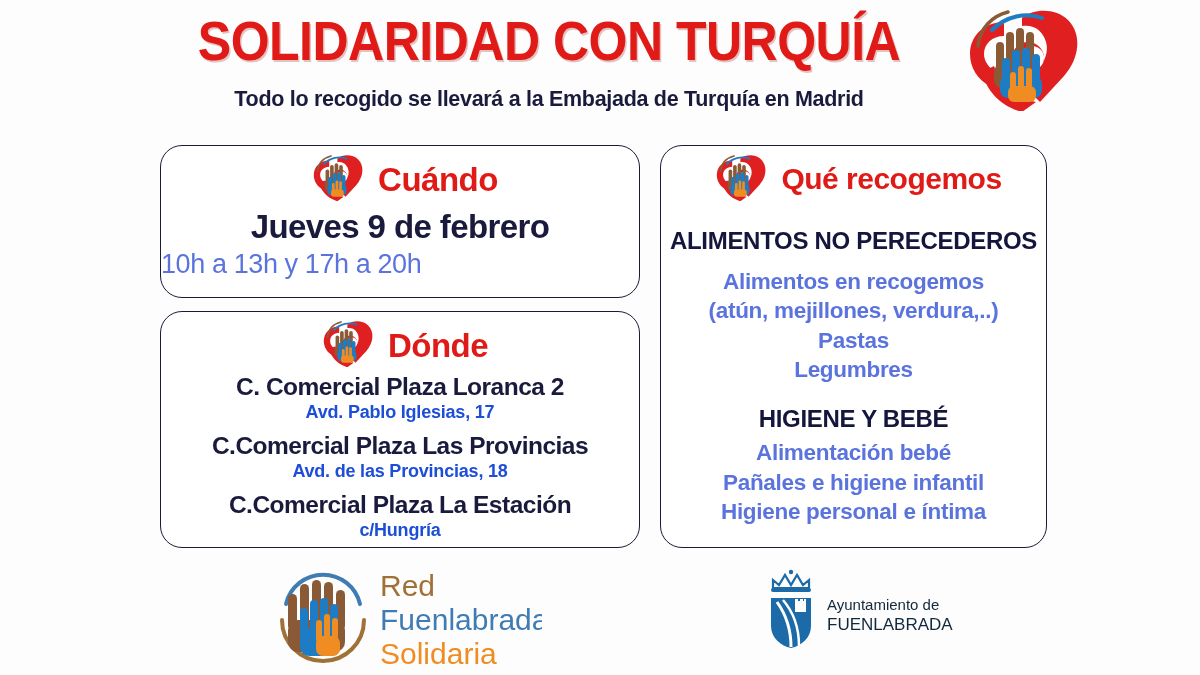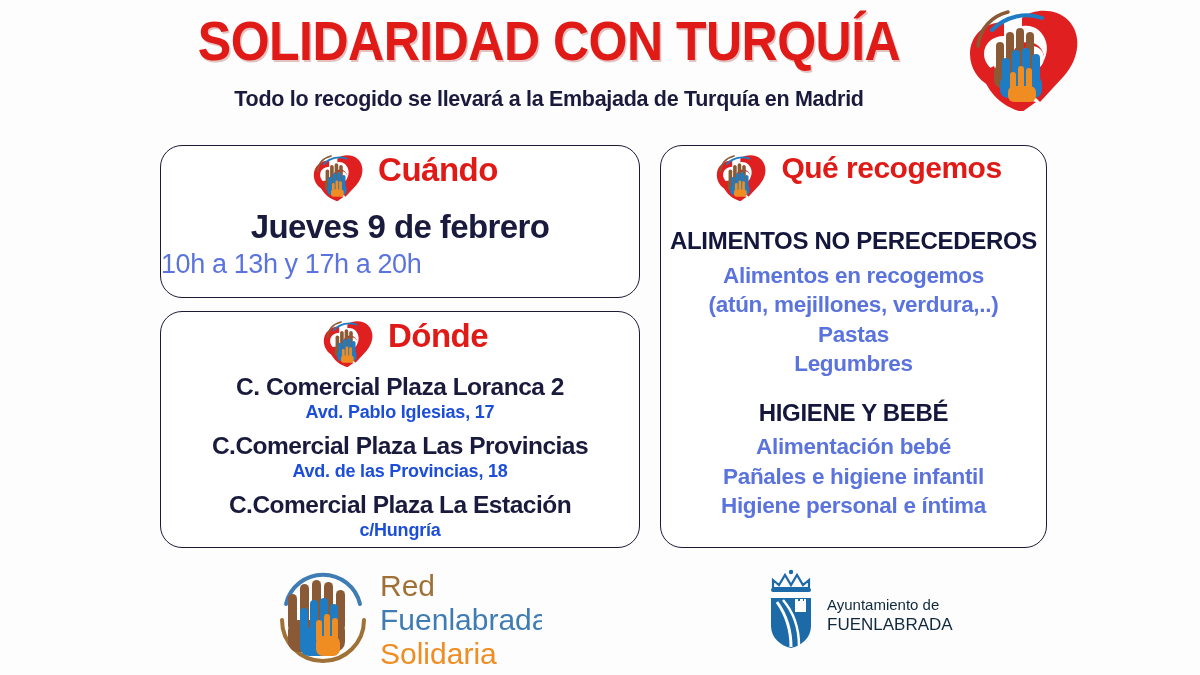--- a/index.html
+++ b/index.html
@@ -62,21 +62,21 @@
     border-radius: 22px;
     box-sizing: border-box;
   }
   #panel-cuando { left: 160px; top: 145px; width: 480px; height: 153px; }
   #panel-donde  { left: 160px; top: 311px; width: 480px; height: 237px; }
   #panel-que    { left: 660px; top: 145px; width: 387px; height: 403px; }
 
   
   .section-head {
     display: flex;
-    align-items: flex-start;
+    align-items: center;
     justify-content: center;
     gap: 8px;
     padding-top: 7px;
   }
   .section-head .heart-icon { flex: 0 0 auto; }
   .section-title {
     font-size: 33px;
     font-weight: bold;
     color: #e01b17;
     letter-spacing: -0.5px;
@@ -139,21 +139,21 @@
   }
   .cat-item {
     font-size: 22.5px;
     font-weight: bold;
     color: #5b74dd;
     letter-spacing: -0.3px;
     line-height: 1.31;
     white-space: nowrap;
   }
   #cat-food  { margin-top: 22px; }
-  #cat-food .cat-title { margin-bottom: 5px; }
+  #cat-food .cat-title { margin-bottom: 11px; }
   #cat-hygiene { margin-top: 20px; }
   #cat-hygiene .cat-title { margin-bottom: 5px; }
 
   
   .footer-logo { position: absolute; }
   #logo-rfs { left: 262px; top: 562px; width: 280px; height: 108px; }
   #logo-ayto { left: 765px; top: 568px; width: 220px; height: 82px; }
 </style>
 </head>
 <body>

